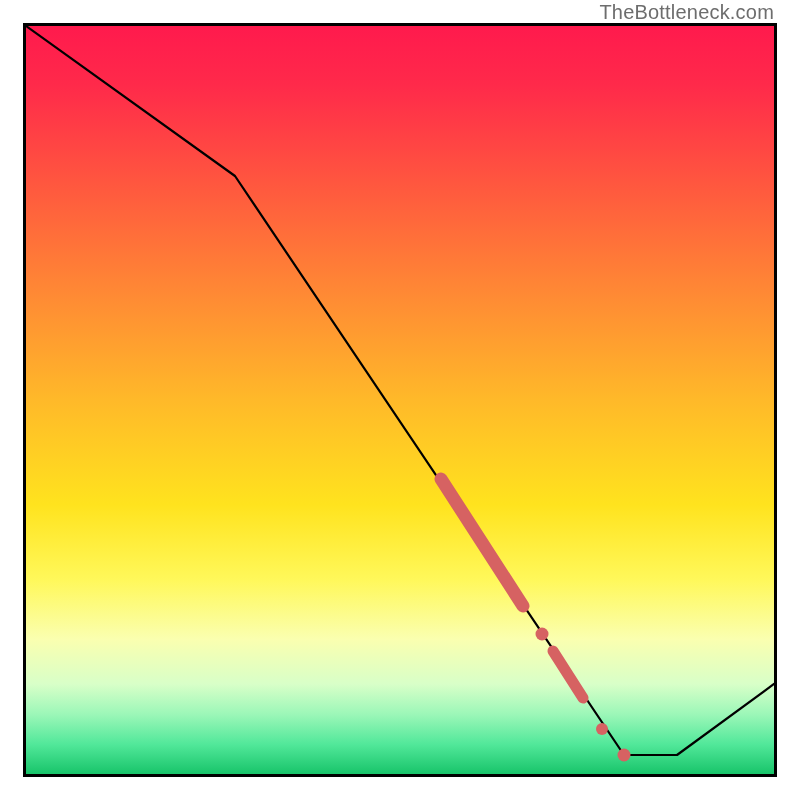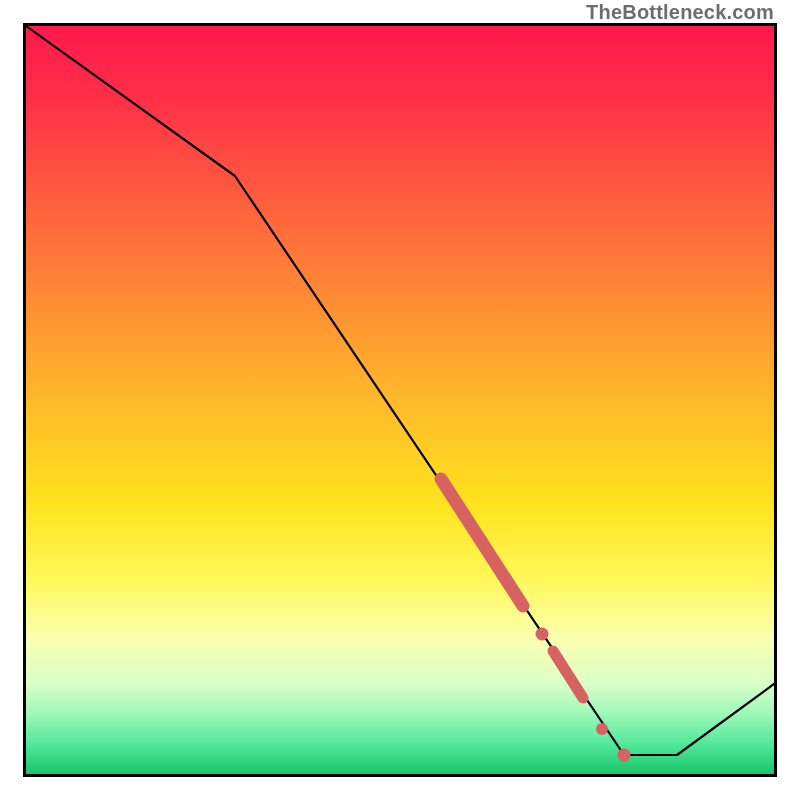--- a/index.html
+++ b/index.html
@@ -52,21 +52,21 @@
     width: 100%;
     height: 100%;
     display: block;
   }
   .watermark {
     position: absolute;
     top: 1px;
     right: 26px;
     color: #6d6d6d;
     font-size: 20px;
-    font-weight: 700;
+    font-weight: 400;
     letter-spacing: 0.2px;
     user-select: none;
   }
 </style>
 </head>
 <body>
 
 <div class="chart-wrap">
 
   <div class="watermark">TheBottleneck.com</div>

